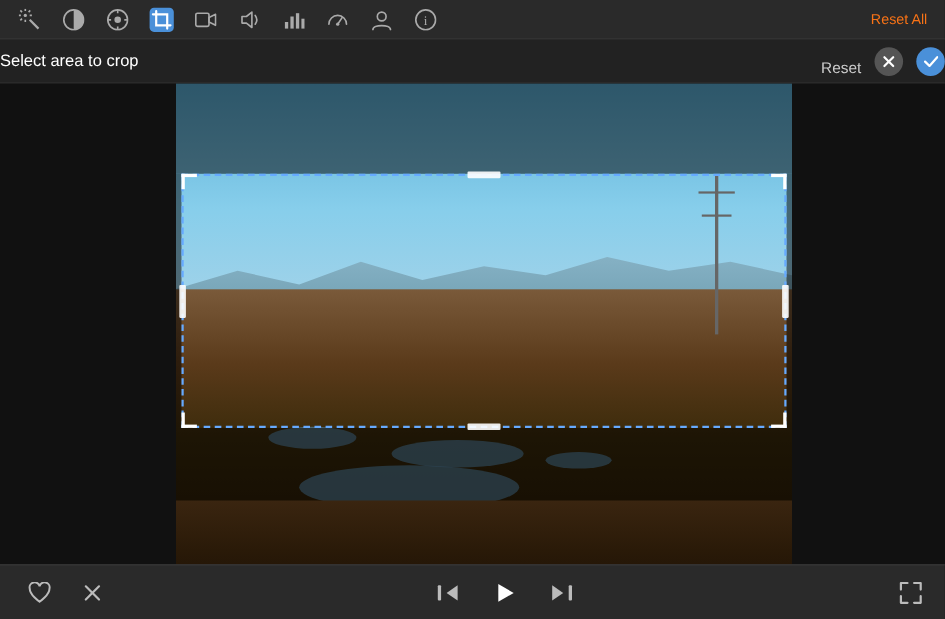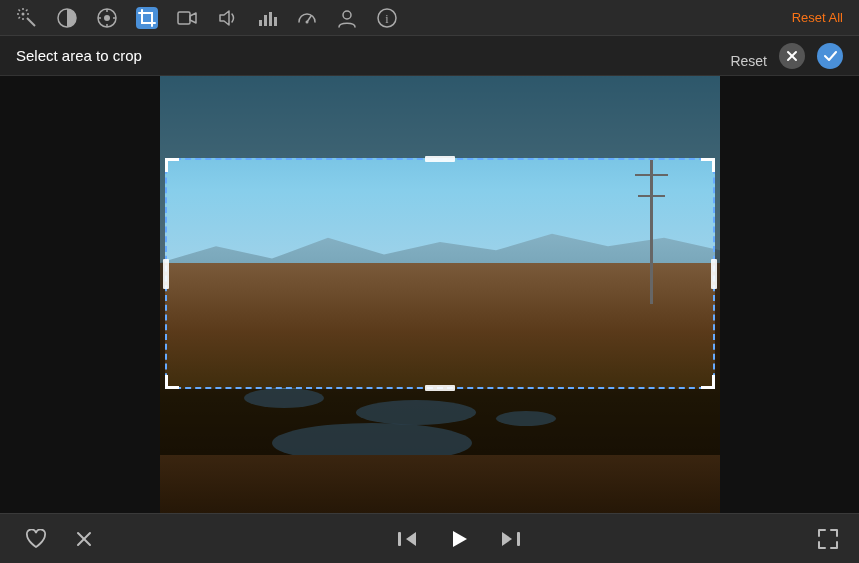--- a/index.html
+++ b/index.html
@@ -52,21 +52,21 @@
       border: none;
     }
 
     
     .action-bar {
       display: flex;
       align-items: center;
       justify-content: space-between;
       height: 40px;
       background: #222;
-      padding: 0 16px;
+      padding: 0 0;
       border-bottom: 1px solid #333;
     }
     .select-area-text {
       font-size: 15px;
       color: #fff;
       font-weight: 400;
     }
     .action-bar-right {
       display: flex;
       align-items: flex-end;

